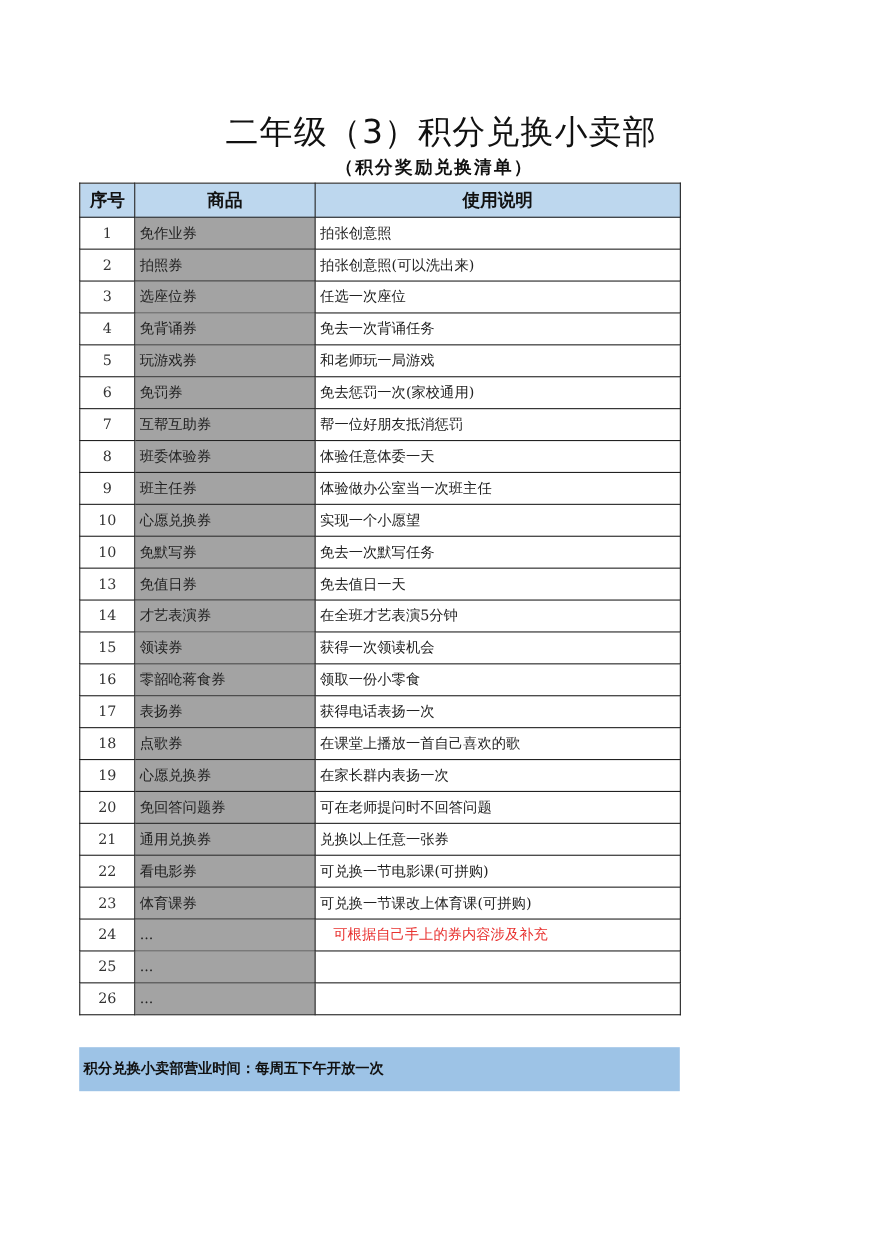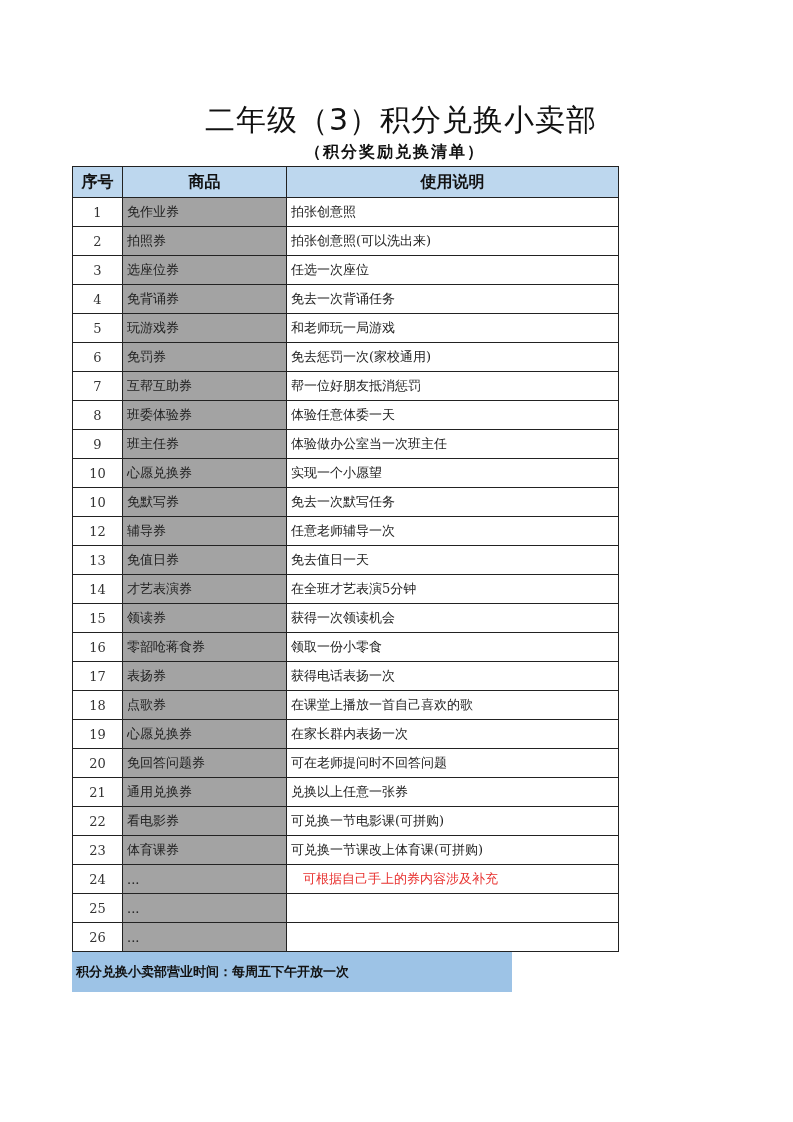--- a/index.html
+++ b/index.html
@@ -18,21 +18,21 @@
   table.sheet col.c3 { width:332px; }
   table.sheet th { background:#bdd7ee; border:1px solid #222; height:30px;
            font-family:"DejaVu Sans","Liberation Sans",sans-serif; font-weight:bold;
            font-size:16px; color:#111; padding:0; }
   table.sheet td { border:1px solid #222; height:28px; padding:0 0 0 4px;
            font-size:13px; white-space:nowrap; overflow:hidden; }
   table.sheet td.num { text-align:center; padding:0; color:#333; }
   table.sheet td.item { background:#a3a3a3; }
   table.sheet td.desc { background:#ffffff; }
   table.sheet td.desc.red { color:#e8312f;padding-left:16px; }
-  .footer { position:absolute; left:72px; top:952px; width:440px; height:40px;
+  .footer { position:absolute; left:72px; top:952px; width:546px; height:40px;
            background:#9dc3e6; font-family:"DejaVu Sans","Liberation Sans",sans-serif;
            font-weight:bold; font-size:13px; color:#111; line-height:40px;
            padding-left:4px; box-sizing:border-box; }
 </style>
 </head>
 <body>
 
 <div class="title">二年级（3）积分兑换小卖部</div>
 <div class="subtitle">（积分奖励兑换清单）</div>
 
@@ -99,25 +99,20 @@
         <td class="num">10</td>
         <td class="item">心愿兑换券</td>
         <td class="desc">实现一个小愿望</td>
       </tr>
       <tr>
         <td class="num">10</td>
         <td class="item">免默写券</td>
         <td class="desc">免去一次默写任务</td>
       </tr>
       <tr>
-        <td class="num">12</td>
-        <td class="item">辅导券</td>
-        <td class="desc">任意老师辅导一次</td>
-      </tr>
-      <tr>
         <td class="num">13</td>
         <td class="item">免值日券</td>
         <td class="desc">免去值日一天</td>
       </tr>
       <tr>
         <td class="num">14</td>
         <td class="item">才艺表演券</td>
         <td class="desc">在全班才艺表演5分钟</td>
       </tr>
       <tr>

